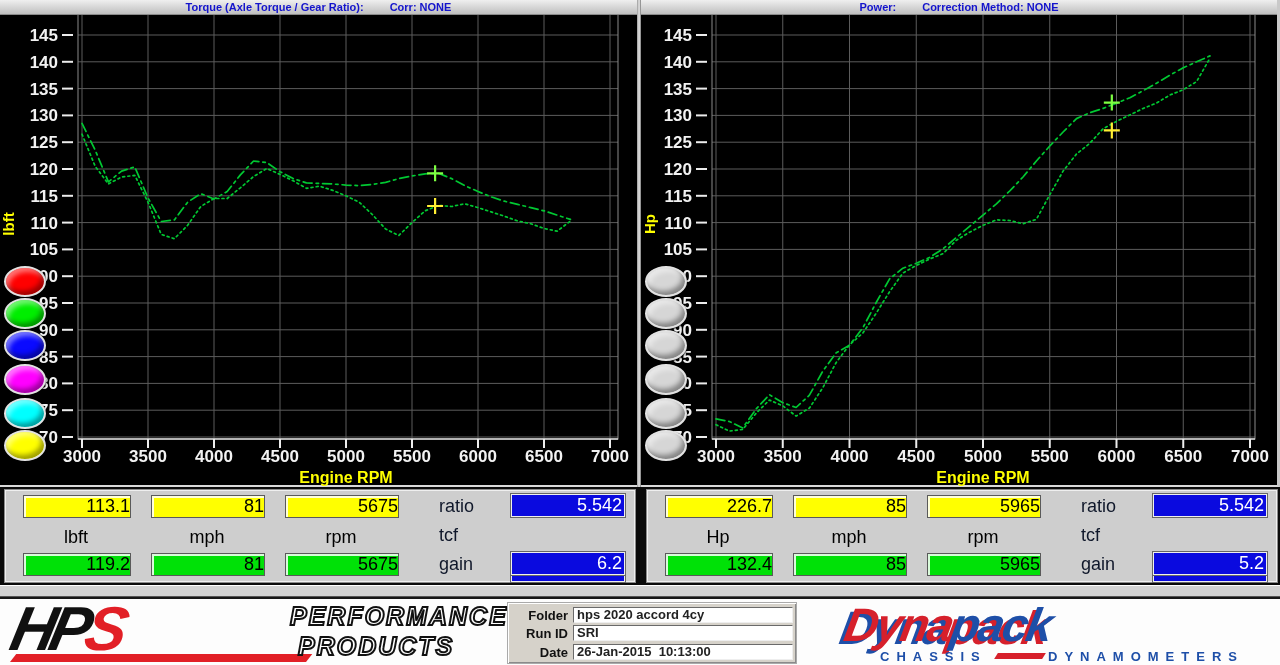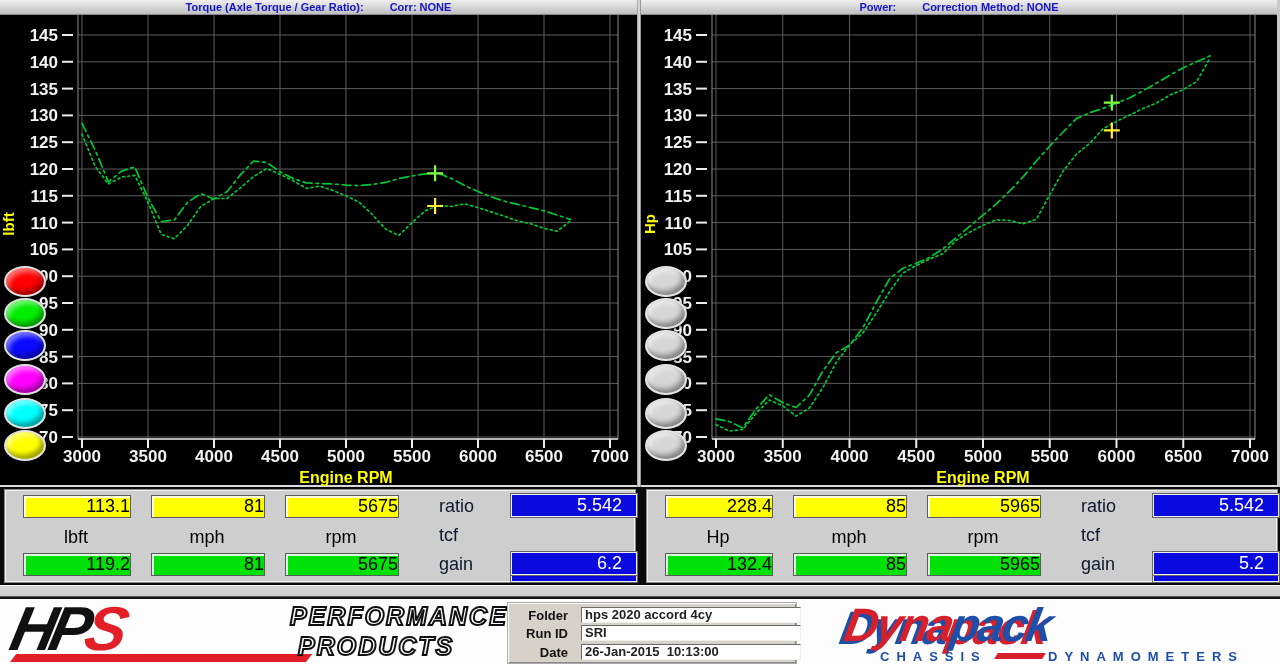--- a/index.html
+++ b/index.html
@@ -31,42 +31,42 @@
                       border:1px solid #5a5a5a;box-shadow:inset 2px 2px 0 rgba(255,255,255,.85);}
   .ybox{top:5px;background:#ffff00;}
   .gbox{top:63px;background:#00e107;}
   .c1{left:18px;width:106px;} .c2{left:146px;width:112px;} .c3{left:280px;width:112px;}
   .ulabel{position:absolute;top:36px;height:22px;line-height:22px;text-align:center;
           font-size:18px;color:#000;font-weight:500;}
   .rlabel{position:absolute;left:434px;width:64px;height:20px;line-height:20px;
           font-size:18px;color:#0f172a;}
   .r1{top:6px;} .r2{top:35px;} .r3{top:64px;}
   .bbox{position:absolute;left:506px;width:110px;height:21px;line-height:21px;
-        background:#0a0adf;color:#fff;text-align:right;padding-right:14px;font-size:18px;
+        background:#0a0adf;color:#fff;text-align:right;padding-right:2px;font-size:18px;
         border:1px solid #efefef;box-shadow:0 0 0 1px #666;}
   .bb1{top:4px;} .bb2{top:33px;margin-top:36px;} .bb3{top:62px;}
   
   .hstrip{position:absolute;left:0;top:585px;width:1280px;height:12px;background:#d2d2d2;
           border-top:1px solid #fff;border-bottom:1px solid #555;box-sizing:border-box;}
   .bottom-bar{position:absolute;left:0;top:597px;width:1280px;height:68px;background:#fdfdfd;
               border-top:2px solid #161616;box-sizing:border-box;}
   .hps-logo{position:absolute;left:12px;top:0px;font-style:italic;font-weight:bold;
             font-size:62px;line-height:60px;letter-spacing:-6px;transform:skewX(-12deg);
             color:#111;}
   .hps-logo .s-red{color:#e21f26;letter-spacing:0;}
   .hps-swoosh{position:absolute;left:10px;top:55px;width:296px;height:8px;background:#e21f26;
               transform:skewX(-38deg);transform-origin:left bottom;}
   .perf-text{position:absolute;left:290px;top:2px;font-style:italic;font-weight:bold;
              font-size:25px;line-height:30px;letter-spacing:2px;color:#fff;
              -webkit-text-stroke:2px #111;}
   .fields-panel{position:absolute;left:508px;top:4px;width:288px;height:60px;background:#d6d2ca;
                 box-shadow:inset 1px 1px 0 #fff, inset -1px -1px 0 #8a8a8a, 0 0 0 1px #aaa;}
   .field-row{position:absolute;left:0;height:16px;display:flex;align-items:center;}
   .field-label{display:inline-block;width:60px;text-align:right;font-size:13px;font-weight:bold;
-               color:#111;margin-right:13px;}
+               color:#111;margin-right:5px;}
   .field-input{display:inline-block;width:212px;height:14px;line-height:14px;background:#fff;
                border:1px solid;border-color:#6a6a6a #eee #eee #6a6a6a;font-size:13px;
                font-weight:bold;color:#222;padding:0 3px;white-space:pre;overflow:hidden;}
   .dynapack{position:absolute;left:845px;top:2px;font-style:italic;font-weight:bold;
             font-size:47px;line-height:48px;letter-spacing:-2px;transform:skewX(-10deg);}
   .dynapack .dyna{color:#d6202b;text-shadow:-4px 3px 0 #1e4fa8;}
   .dynapack .pack{color:#1e4fa8;text-shadow:-4px 3px 0 #d6202b;}
   .dyna-caption{position:absolute;top:50px;font-size:13px;font-weight:bold;color:#1e4fa8;
                 letter-spacing:7px;}
   .cap-chassis{left:880px;} .cap-dynos{left:1048px;}
@@ -309,21 +309,21 @@
       <div class="box gbox c3">5675</div>
       <div class="rlabel r1">ratio</div>
       <div class="rlabel r2">tcf</div>
       <div class="rlabel r3">gain</div>
       <div class="bbox bb1">5.542</div>
       <div class="bbox bb2">1.00</div>
       <div class="bbox bb3">6.2</div>
     </div>
 
     <div class="readout-panel" style="left:646px">
-      <div class="box ybox c1">228.4</div>
+      <div class="box ybox c1">226.7</div>
       <div class="box ybox c2">85</div>
       <div class="box ybox c3">5965</div>
       <div class="ulabel c1">Hp</div>
       <div class="ulabel c2">mph</div>
       <div class="ulabel c3">rpm</div>
       <div class="box gbox c1">132.4</div>
       <div class="box gbox c2">85</div>
       <div class="box gbox c3">5965</div>
       <div class="rlabel r1">ratio</div>
       <div class="rlabel r2">tcf</div>

